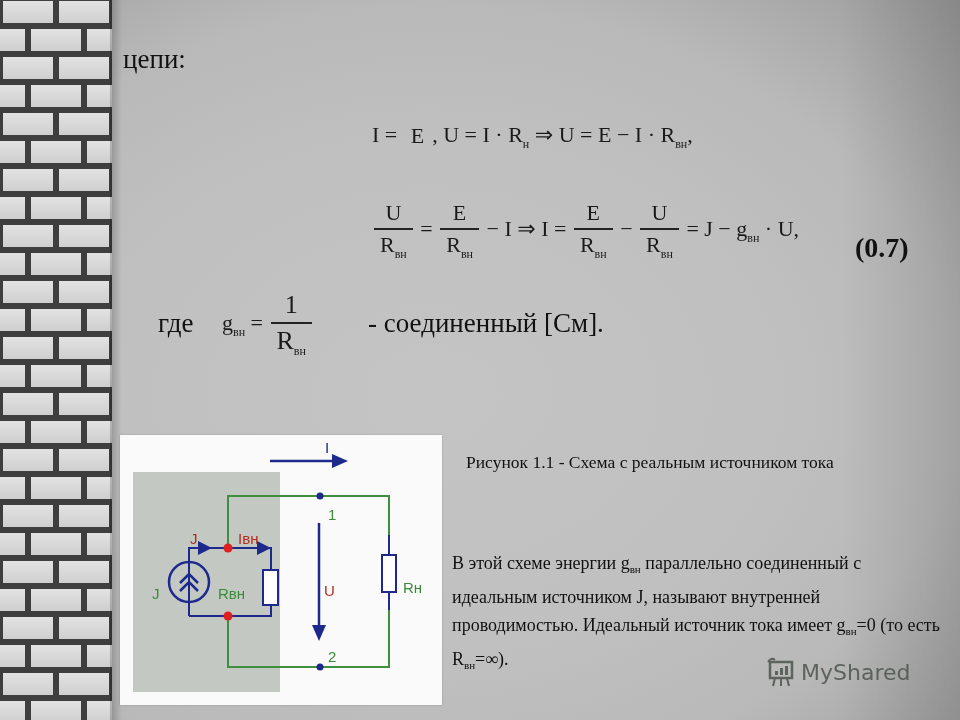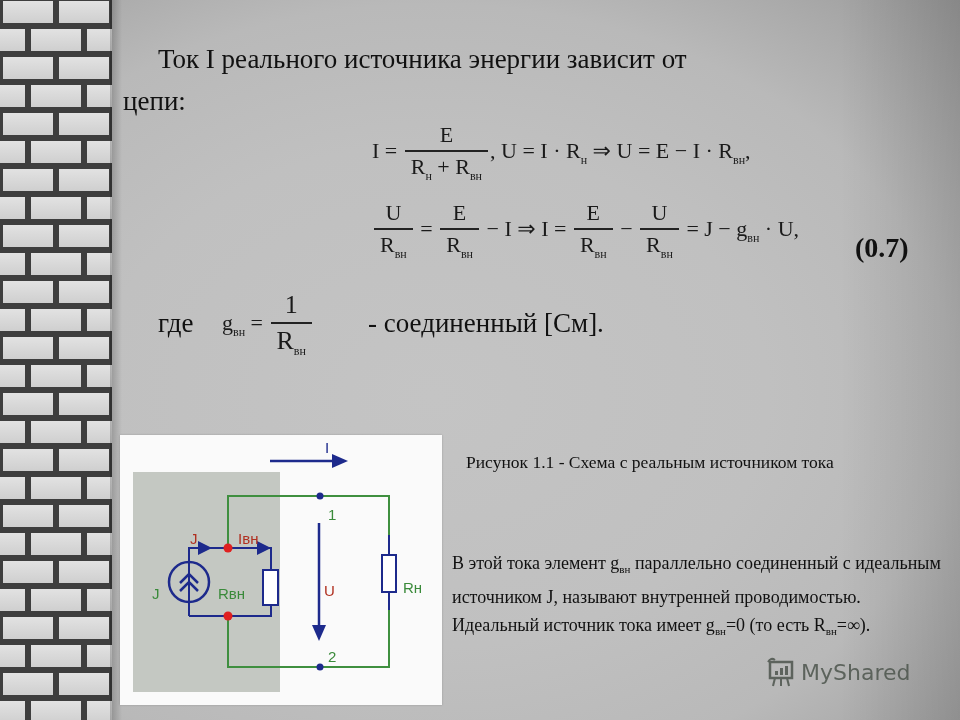--- a/index.html
+++ b/index.html
@@ -161,29 +161,27 @@
     </div>
     <div class="brick-row" style="top: 698px;">
       <div class="brick" style="left: -28px; width: 50px;"></div>
       <div class="brick" style="left: 28px; width: 50px;"></div>
       <div class="brick" style="left: 84px; width: 50px;"></div>
     </div>
   </div>
 <div class="shadow-edge"></div>
 
 <div class="text para1">
-  <div class="line1">Ток I  реального источника энергии зависит от</div>
   <div>цепи:</div>
 </div>
 
 <div class="formula" style="left:372px; top:122px;">
   <span>I =</span>
   <span class="frac">
     <span class="num">E</span>
-    <span class="den"><span>R</span><span class="sub">н</span> <span>+</span> <span>R</span><span class="sub">вн</span></span>
   </span><span>, U = I · R</span><span class="sub">н</span>
   <span>⇒</span>
   <span>U = E − I · R</span><span class="sub">вн</span><span>,</span>
 </div>
 
 <div class="formula" style="left:372px; top:200px;">
   <span class="frac">
       <span class="num">U</span>
       <span class="den"><span>R</span><span class="sub">вн</span></span>
     </span>
@@ -274,21 +272,21 @@
       <text x="70" y="109" fill="#b03020">J</text>
       <text x="118" y="109" fill="#b03020">Iвн</text>
       <text x="98" y="164" fill="#3a8a3a">Rвн</text>
       <text x="283" y="158" fill="#3a8a3a">Rн</text>
     </g>
   </svg>
 </div>
 
 <div class="caption">Рисунок 1.1 - Схема с реальным источником тока</div>
 
-<div class="desc"><span>В этой тока элемент g</span><span class="s">вн</span><span> параллельно соединенный с идеальным источником J, называют внутренней проводимостью. Идеальный источник тока имеет g</span><span class="s">вн</span><span>=0  (то есть R</span><span class="s">вн</span><span>=∞).</span></div>
+<div class="desc"><span>В этой схеме энергии g</span><span class="s">вн</span><span> параллельно соединенный с идеальным источником J, называют внутренней проводимостью. Идеальный источник тока имеет g</span><span class="s">вн</span><span>=0  (то есть R</span><span class="s">вн</span><span>=∞).</span></div>
 
 <div class="watermark">
   <svg width="28" height="30" viewBox="0 0 28 30">
     <rect x="3" y="5" width="22" height="16" fill="none" stroke="#4d554d" stroke-width="2.5"></rect>
     <path d="M1,5 Q4,0 8,3" stroke="#4d554d" stroke-width="2" fill="none"></path>
     <rect x="8" y="14" width="3" height="4" fill="#4d554d"></rect>
     <rect x="13" y="11" width="3" height="7" fill="#4d554d"></rect>
     <rect x="18" y="9" width="3" height="9" fill="#4d554d"></rect>
     <line x1="8" y1="21" x2="6" y2="29" stroke="#4d554d" stroke-width="2"></line>
     <line x1="14" y1="21" x2="14" y2="29" stroke="#4d554d" stroke-width="2"></line>

